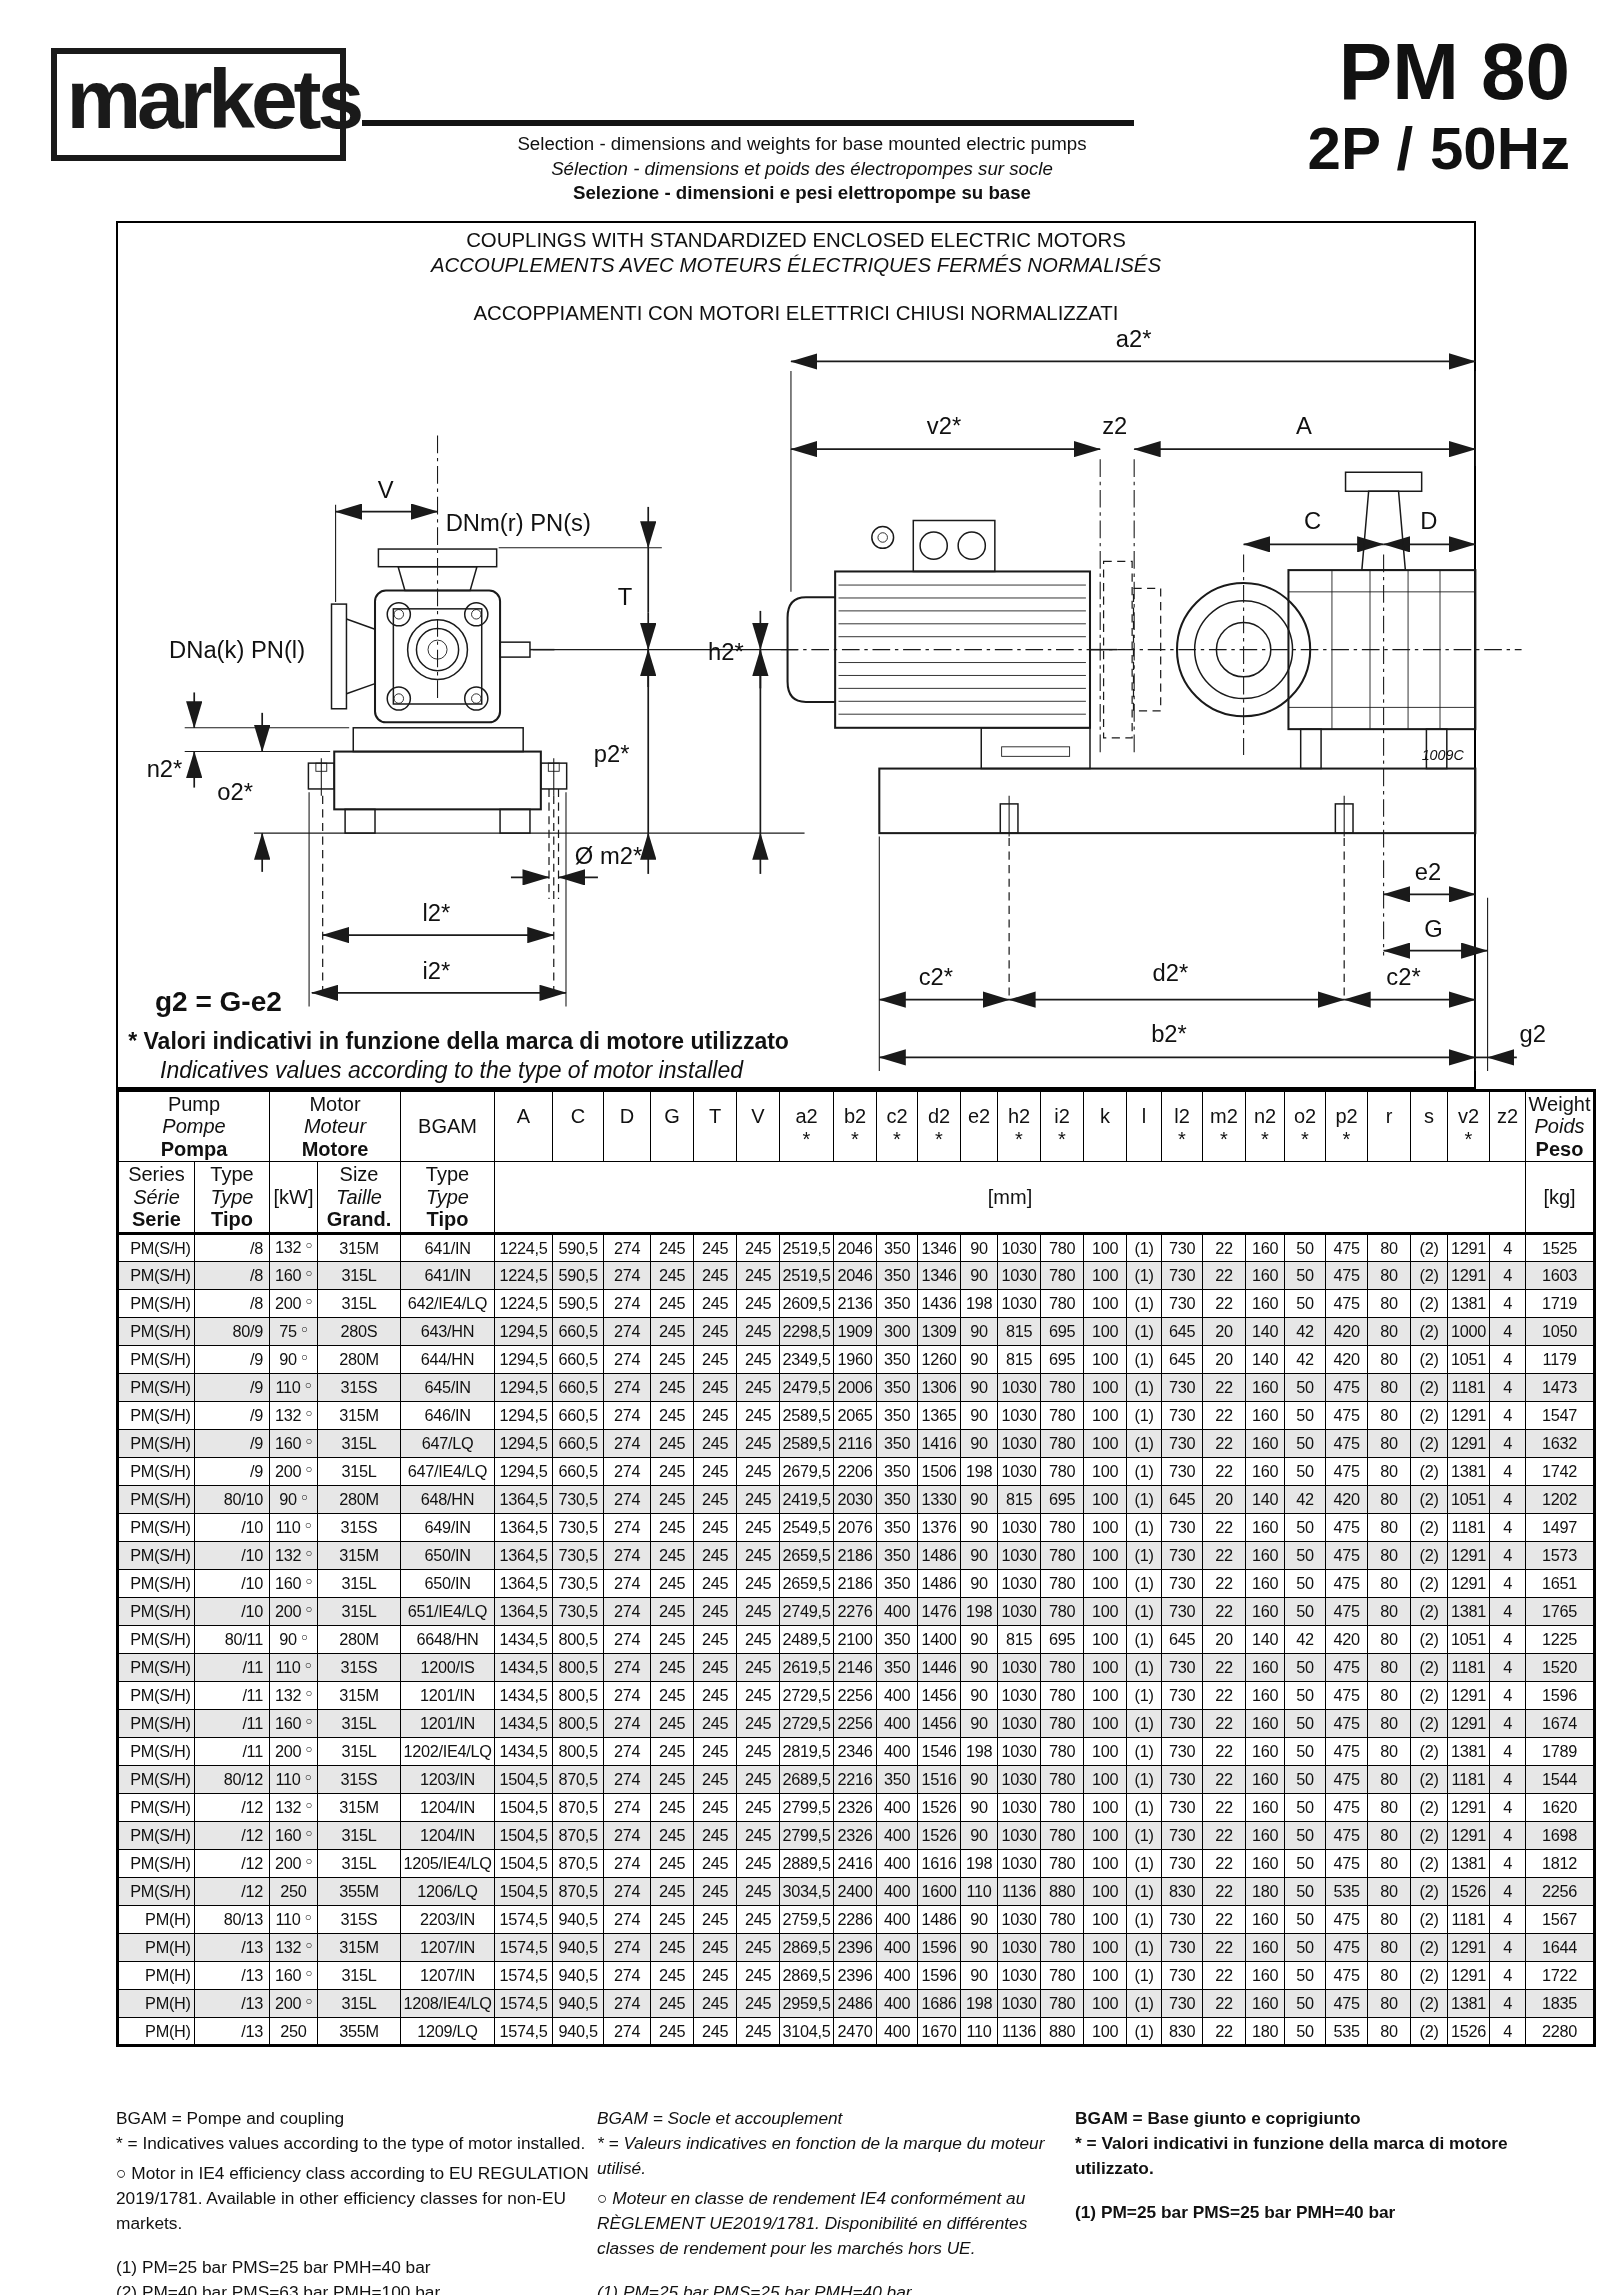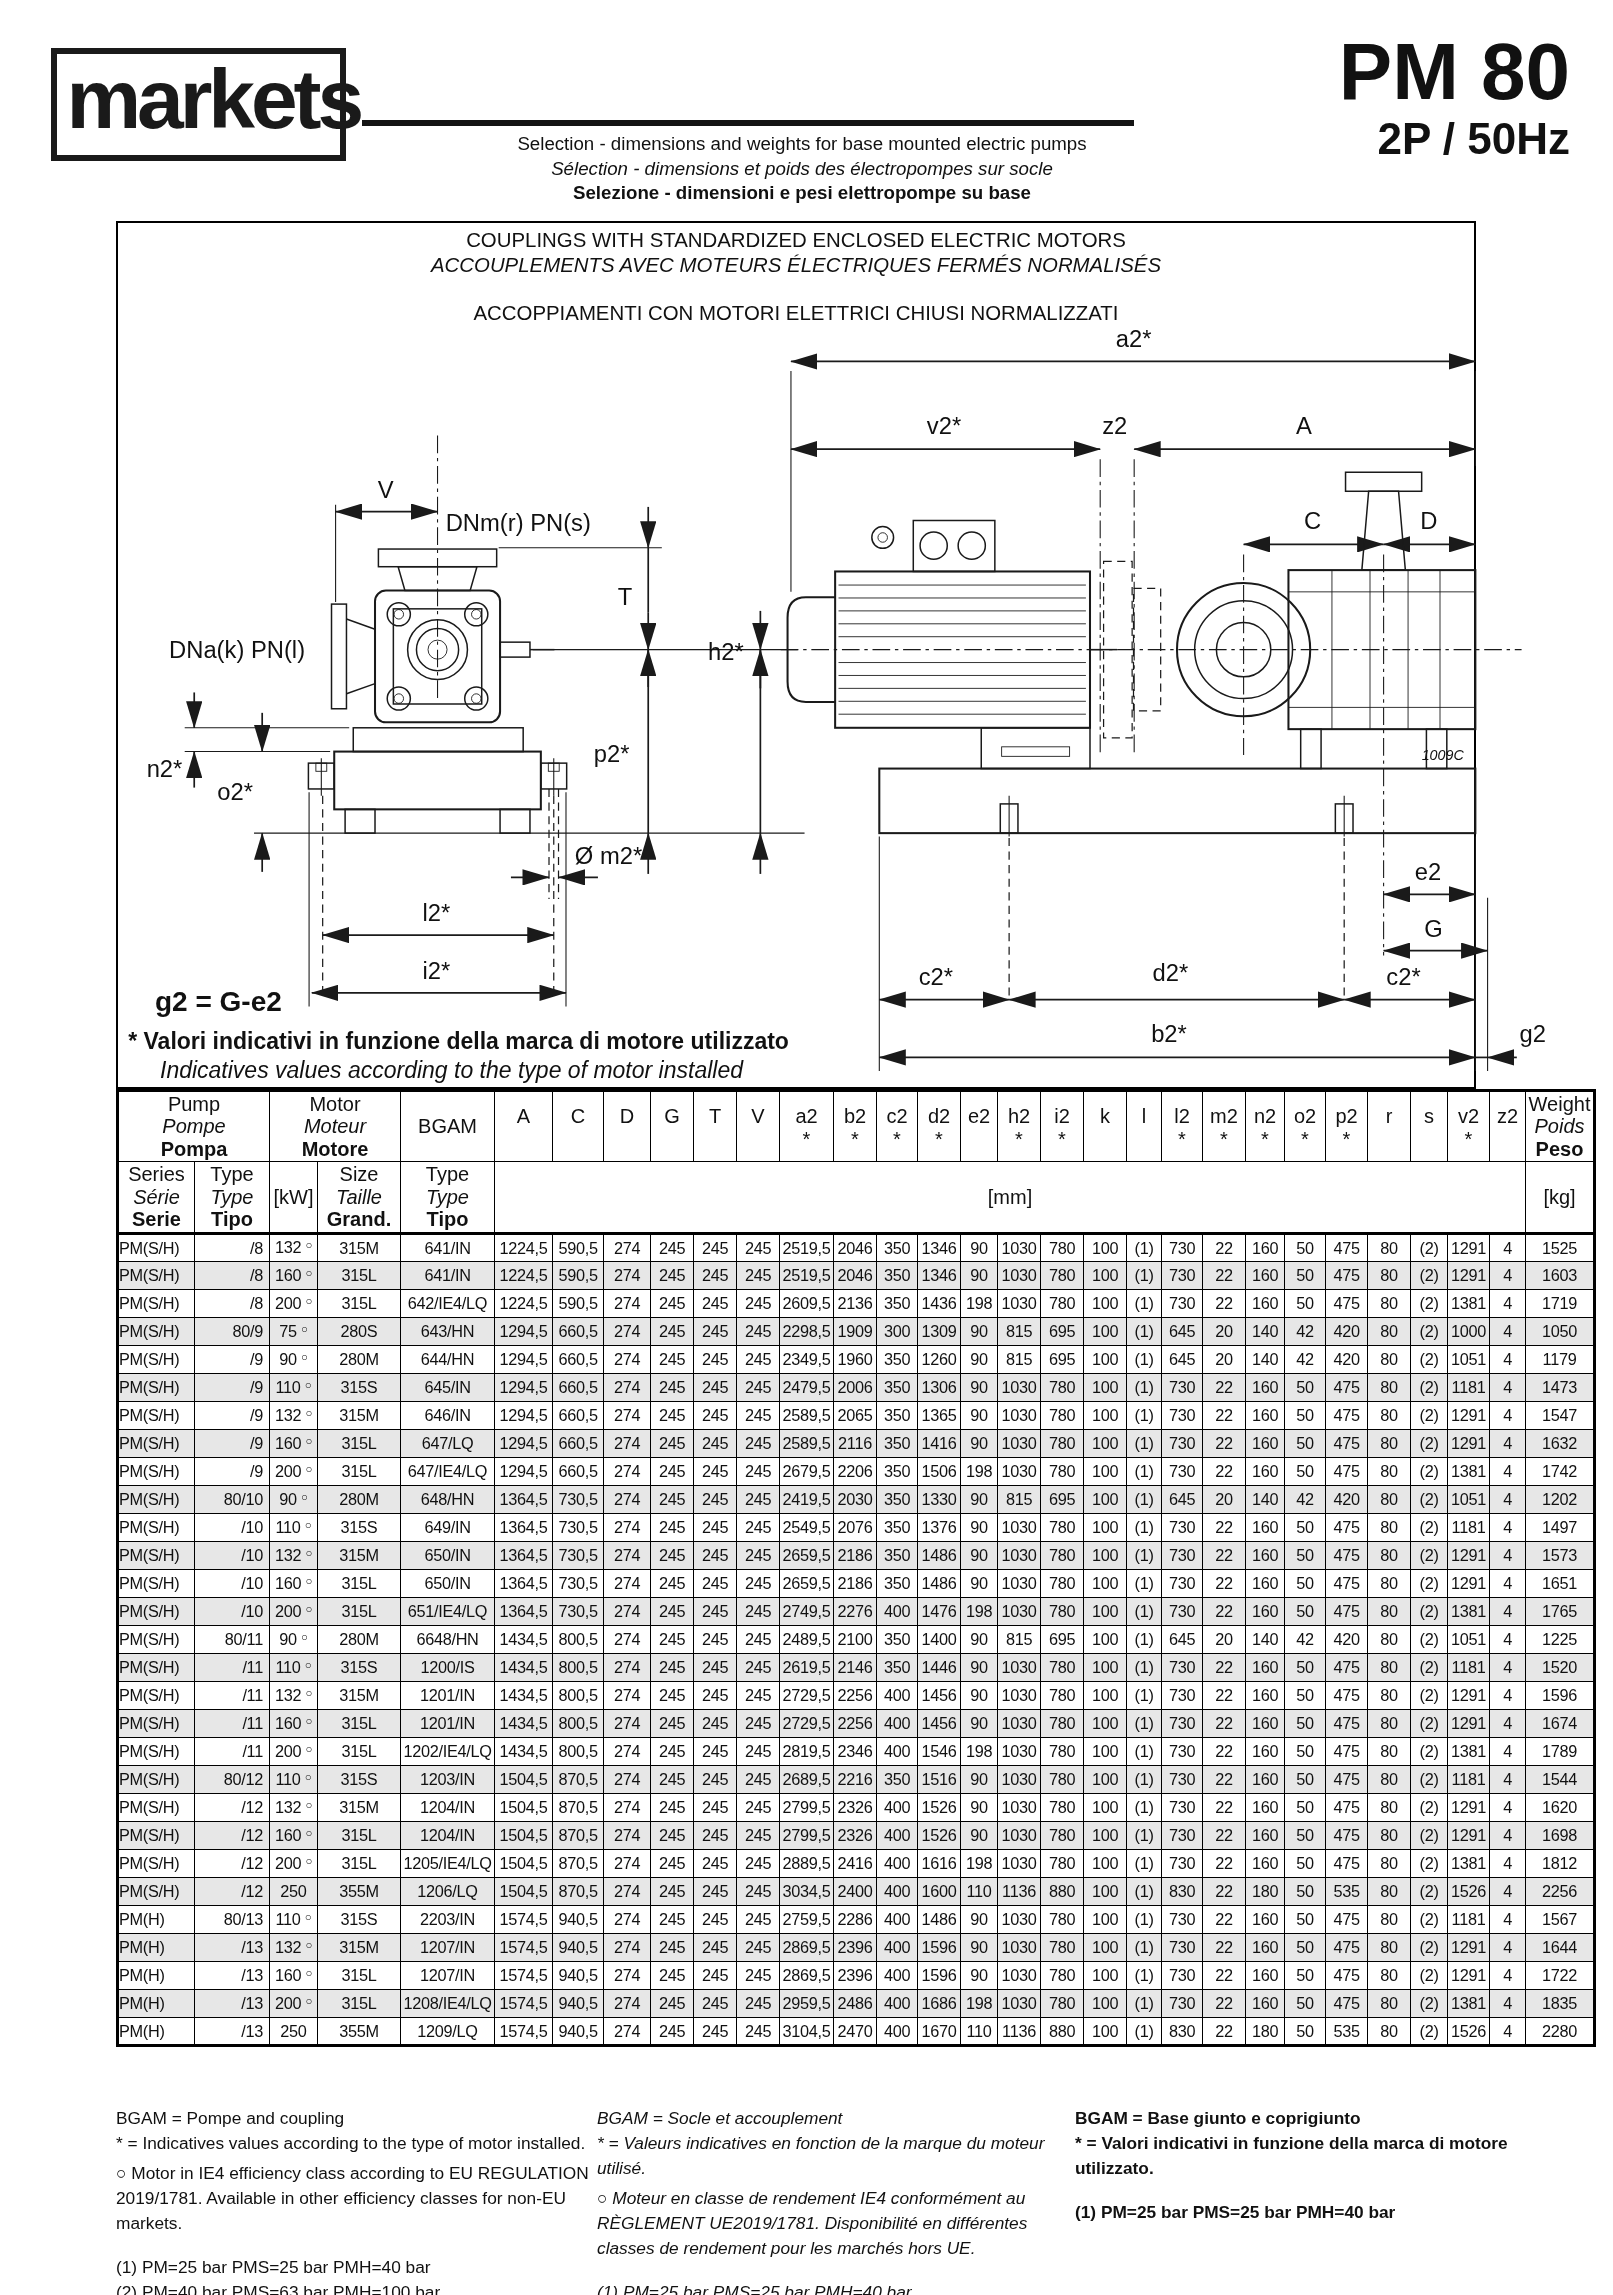--- a/index.html
+++ b/index.html
@@ -9,21 +9,21 @@
 
   
   #logo{left:51px;top:48px;width:273px;height:101px;border:6.8px solid #1a1a1a;
         font-weight:bold;font-size:84px;letter-spacing:-4.1px;line-height:90px;
         padding-left:9.5px;color:#1a1a1a;}
   #rule{left:362px;top:120px;width:772px;height:6.1px;background:#141414;}
   #subtitle{left:428px;top:132px;width:748px;text-align:center;font-size:18.7px;line-height:24.5px;}
   #subtitle .it{font-style:italic;}
   #subtitle .bd{font-weight:bold;}
   #pm{right:43px;top:31px;text-align:right;font-weight:bold;font-size:80px;line-height:1.02;}
-  #freq{right:43px;top:114px;text-align:right;font-weight:bold;font-size:44px;}
+  #freq{right:43px;top:114px;text-align:right;font-weight:bold;font-size:60px;}
 
   
   #dbox{left:116px;top:221px;width:1360px;height:868px;border:2.7px solid #000;box-sizing:border-box;}
   #dtitle{left:0;top:5.4px;width:100%;text-align:center;font-size:20.4px;line-height:25px;}
   #dtitle .it{font-style:italic;}
   #dtitle .bd{font-weight:normal;margin-top:23px;}
   #drawing{left:0;top:97px;}
   #formula{left:37px;top:763px;font-size:28px;font-weight:bold;}
   #dnote1{left:10.2px;top:805px;font-size:23px;font-weight:bold;}
   #dnote2{left:42px;top:834px;font-size:23px;font-style:italic;}
@@ -45,21 +45,21 @@
        table-layout:fixed;border:3.4px solid #000;}
   #tbl th,#tbl td{border:1.4px solid #000;padding:0;text-align:center;overflow:hidden;
        white-space:nowrap;font-weight:normal;}
   #tbl thead{border-bottom:3.4px solid #000;}
   #tbl thead th{font-size:20px;line-height:22.4px;}
   #tbl thead .it{font-style:italic;}
   #tbl thead .bd{font-weight:bold;}
   #tbl tbody td{font-size:16.3px;letter-spacing:-0.3px;}
   #tbl tbody tr{height:28px;}
   #tbl tbody tr.alt{background:#e7e7e7;}
-  #tbl td.series{text-align:left;padding-right:3.4px;}
+  #tbl td.series{text-align:right;padding-right:3.4px;}
   #tbl td.type{text-align:right;padding-right:6.1px;}
   .ie4m{font-size:11.6px;vertical-align:4.1px;}
 
   
   .fnote{top:2106px;font-size:17.3px;line-height:25px;}
   #fn-en{left:116px;width:476px;}
   #fn-fr{left:597px;width:476px;font-style:italic;}
   #fn-it{left:1075px;width:506px;font-weight:bold;}
   .fnote .bars{margin-top:19px;}
   .fnote .ie4line{margin-top:5.4px;}

